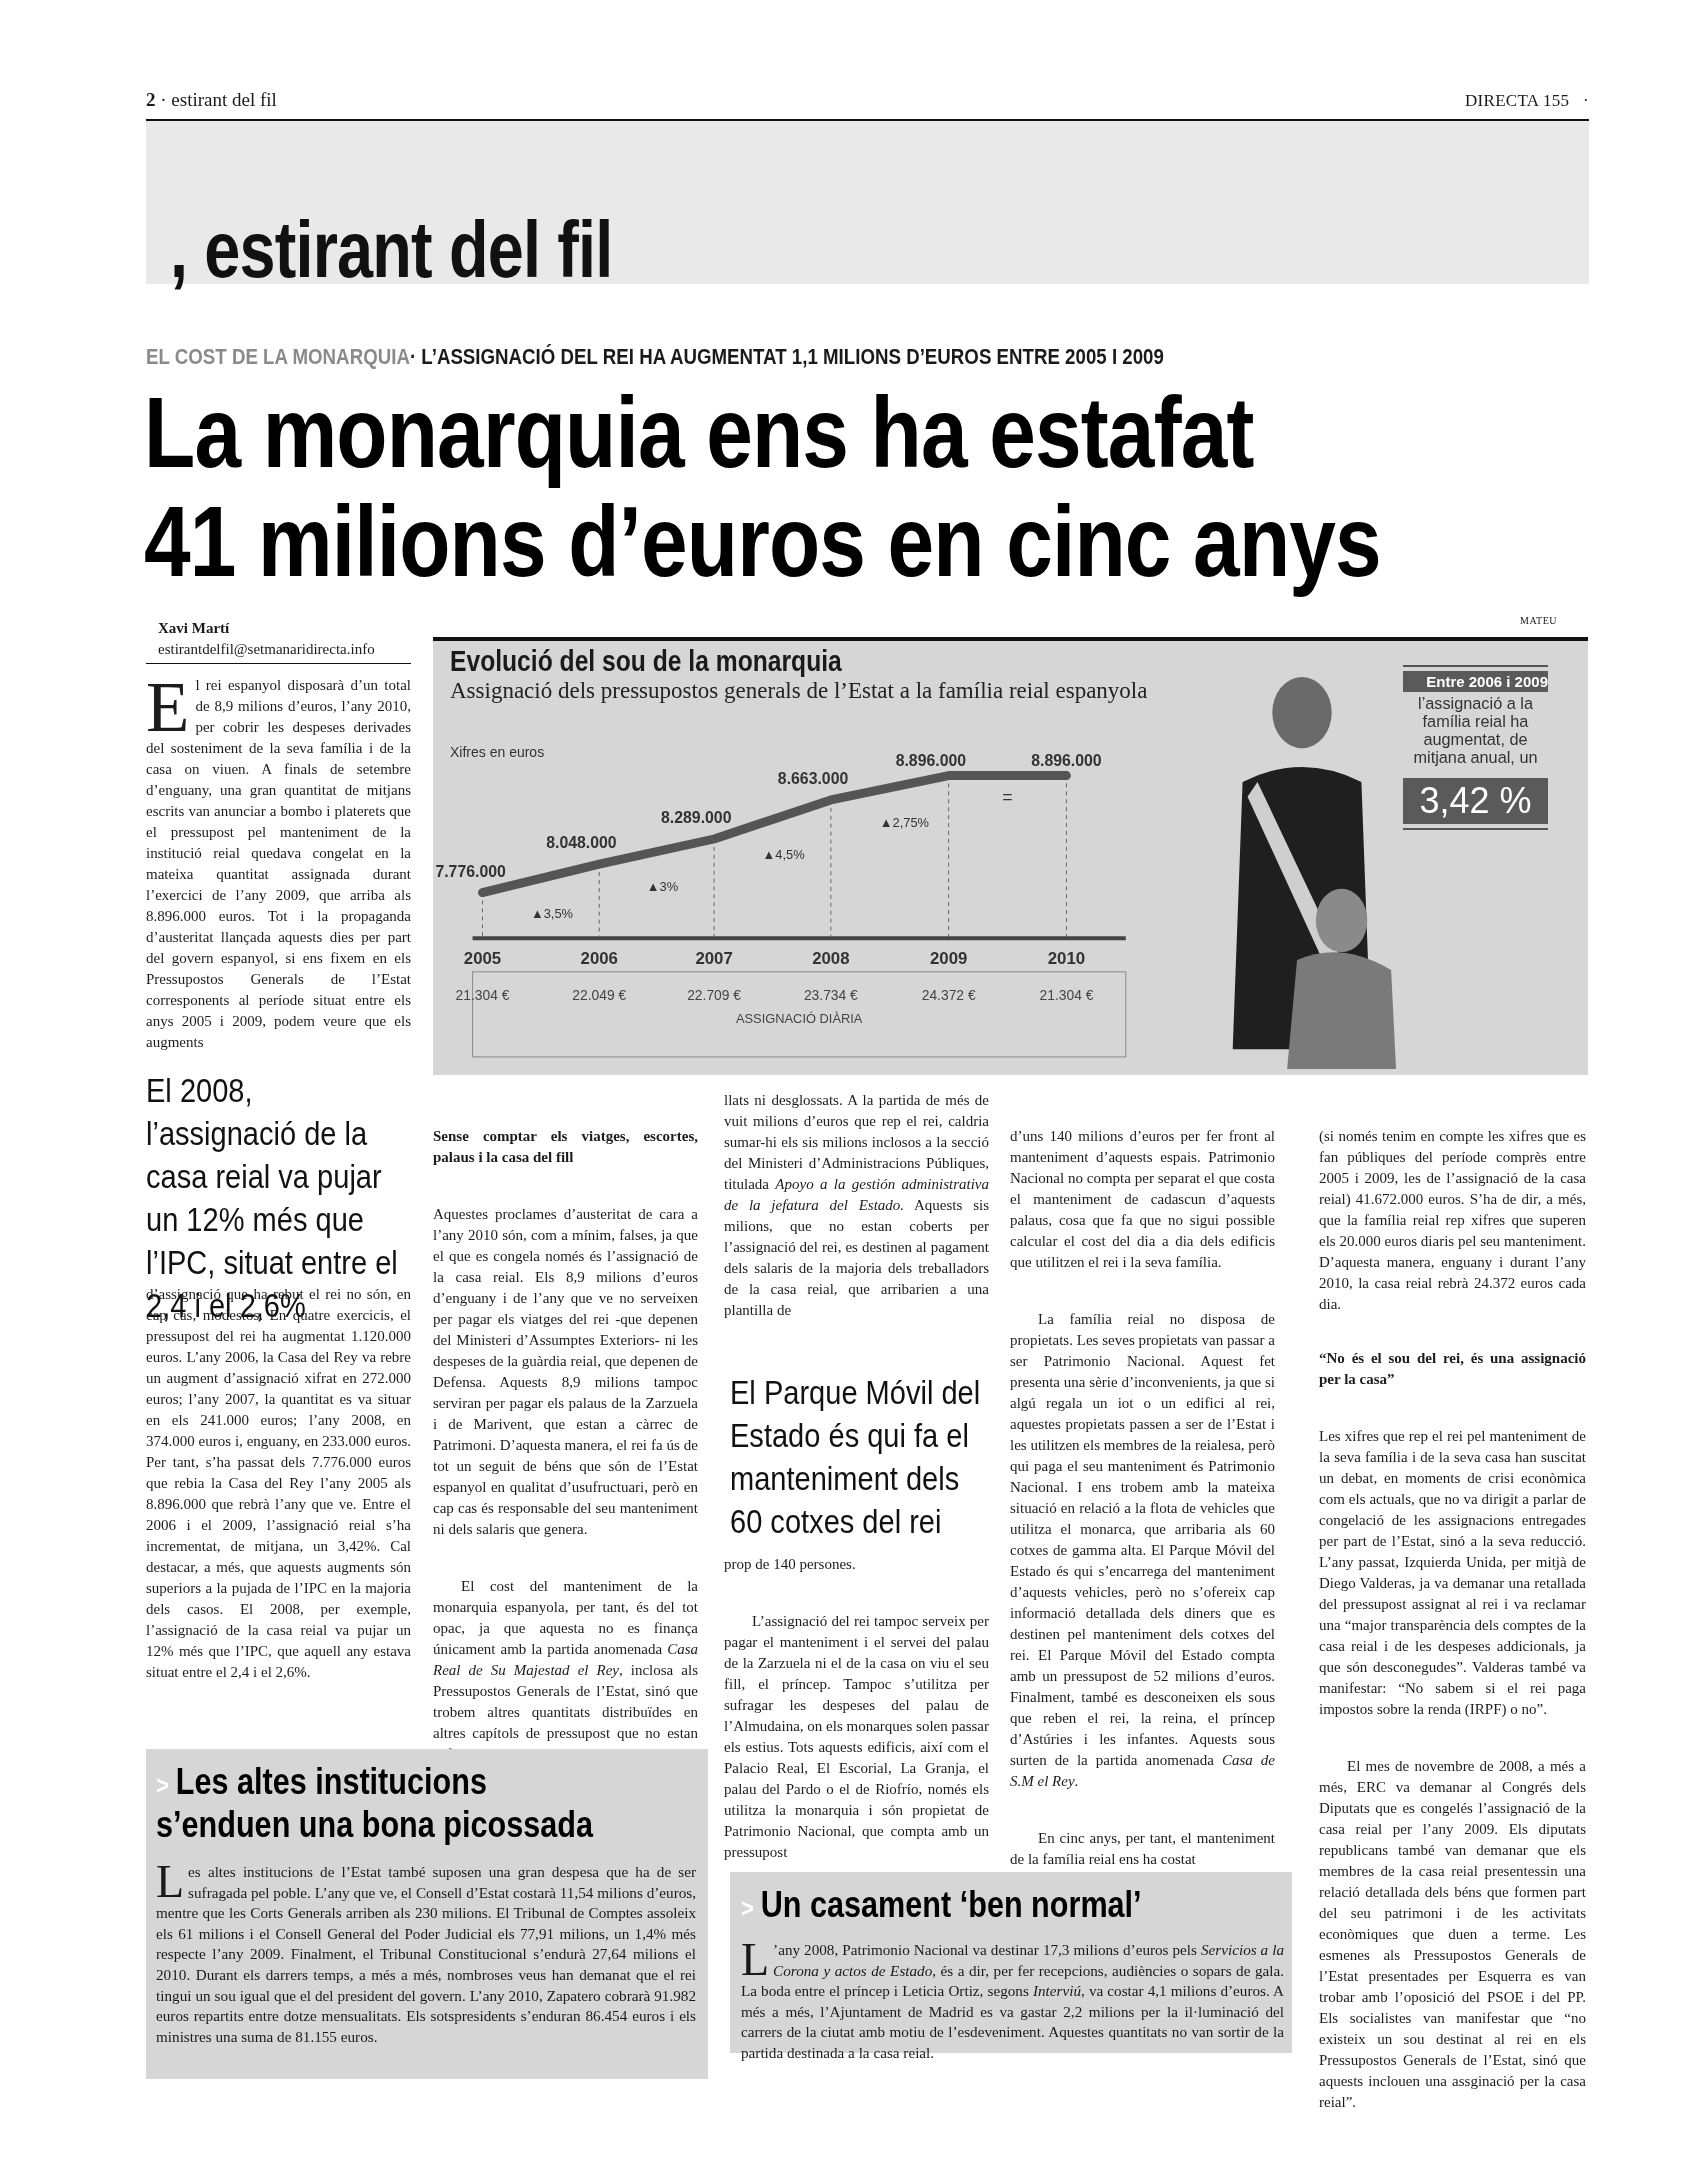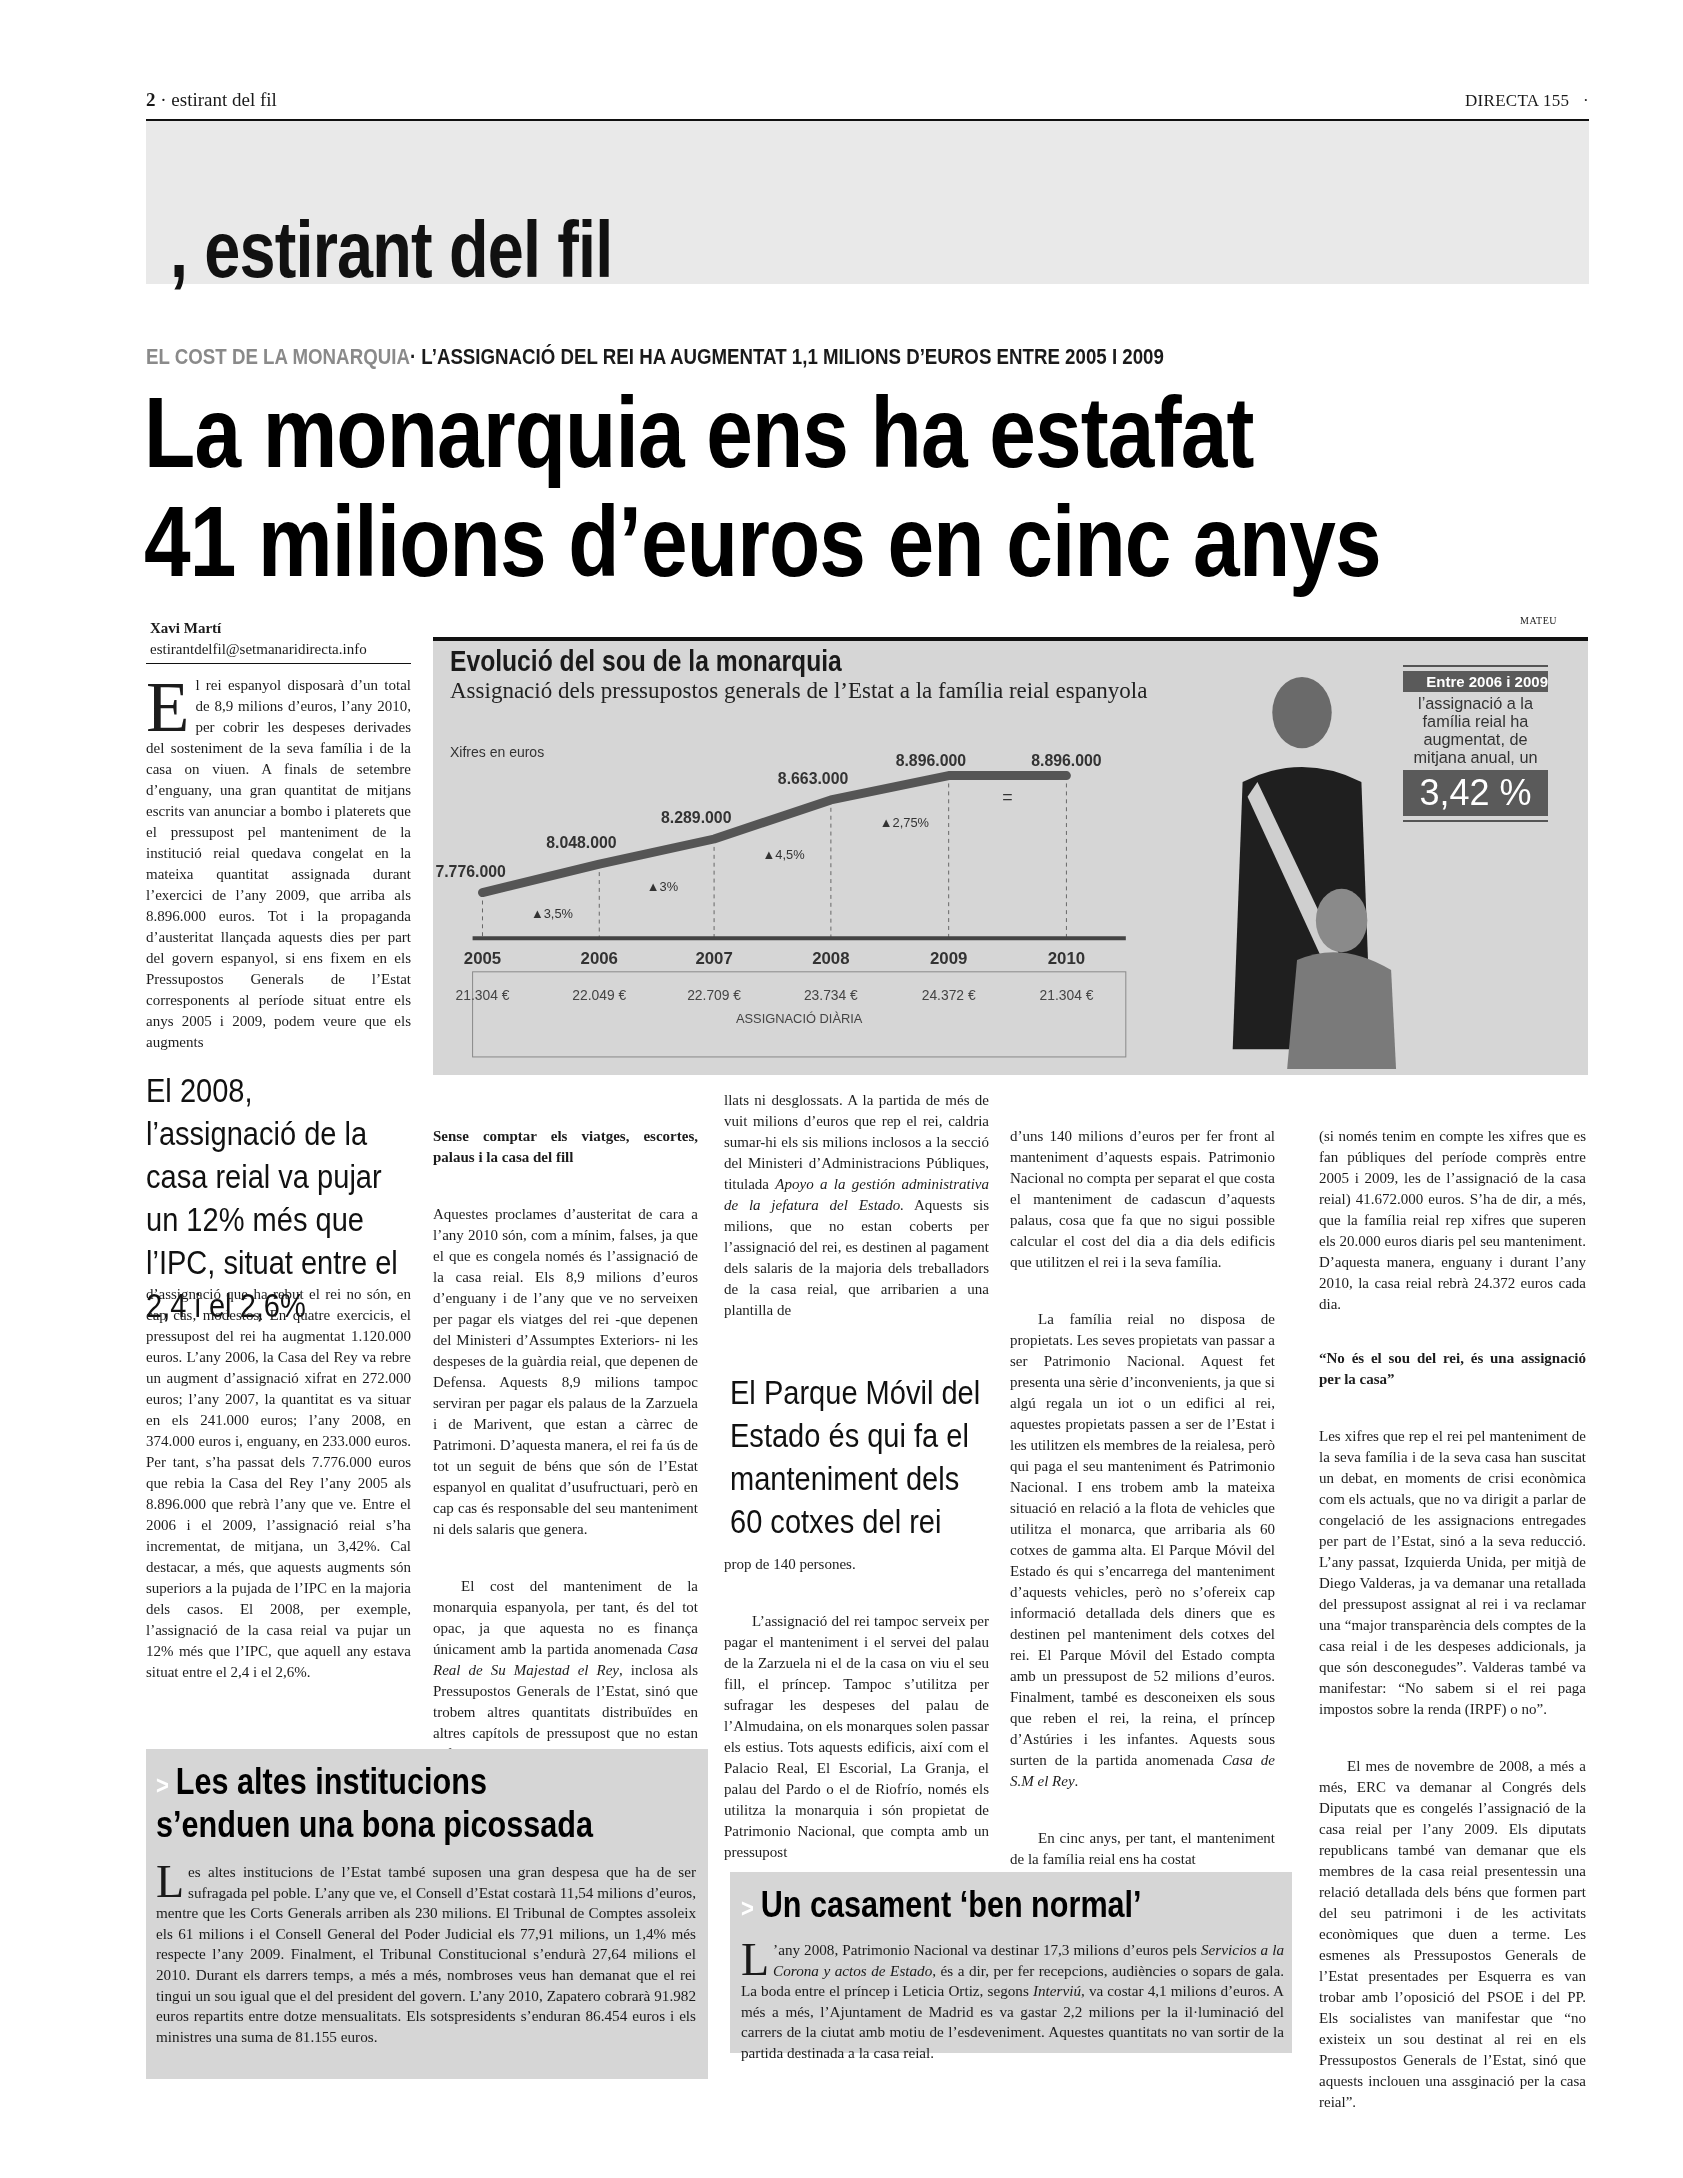--- a/index.html
+++ b/index.html
@@ -17,21 +17,21 @@
     font-size: 79px; letter-spacing: -1px; transform: scaleX(0.82); transform-origin: left top; line-height: 1; color: #111; }
 
   
   .kicker { left: 146px; top: 344px; font-family: "Liberation Sans", sans-serif; font-weight: bold; font-size: 22px;
     transform: scaleX(0.85); transform-origin: left top; white-space: nowrap; }
   .kicker .grey { color: #8a8a8a; }
   .headline { left: 144px; top: 378px; font-family: "Liberation Sans", sans-serif; font-weight: bold; font-size: 101px;
     line-height: 109px; transform: scaleX(0.83); transform-origin: left top; white-space: nowrap; color: #000; letter-spacing: -1px; }
 
   
-  .byline { left: 150px; top: 618px; width: 265px; font-family: "Liberation Serif", serif; font-size: 15px; line-height: 21px; }
+  .byline { left: 158px; top: 618px; width: 265px; font-family: "Liberation Serif", serif; font-size: 15px; line-height: 21px; }
   .byline .name { font-weight: bold; }
   .byline-rule { left: 146px; top: 663px; width: 265px; height: 1px; background: #111; }
 
   
   .col { font-family: "Liberation Serif", serif; font-size: 15px; line-height: 21px; text-align: justify; hyphens: manual; color: #1c1c1c; }
   .col p + p { text-indent: 28px; margin-top: 36px; }
   .col .sub { font-weight: bold; text-indent: 0; }
   .col i { font-style: italic; }
   .dropcap { float: left; font-size: 71px; line-height: 57px; padding: 4px 6px 0 0; font-family: "Liberation Serif", serif; }
 
@@ -46,21 +46,21 @@
     transform: scaleX(0.85); transform-origin: left top; white-space: nowrap; }
   .chart-sub { left: 450px; top: 678px; font-family: "Liberation Serif", serif; font-size: 23px; white-space: nowrap; color: #222; }
   .chart-note { left: 450px; top: 744px; font-family: "Liberation Sans", sans-serif; font-size: 14px; color: #333; }
   svg text { font-family: "Liberation Sans", sans-serif; }
 
   
   .callout { left: 1403px; top: 665px; width: 145px; }
   .callout .bar { height: 2px; background: #555; }
   .callout .label { margin-top: 4px; background: #5a5a5a; color: #fff; font-family: "Liberation Sans", sans-serif; font-weight: bold;
     font-size: 15px; text-align: right; padding: 2px 0; }
-  .callout .txt { text-align: center; font-family: "Liberation Sans", sans-serif; font-size: 16.3px; line-height: 18px; color: #333; padding: 2px 0 4px; }
+  .callout .txt { text-align: center; font-family: "Liberation Sans", sans-serif; font-size: 16.3px; line-height: 18px; color: #333; padding: 2px 0 12px; }
   .callout .pct { background: #5a5a5a; color: #fff; font-family: "Liberation Sans", sans-serif; font-size: 36px; text-align: center; padding: 2px 4px; }
 
   
   .photo { left: 1203px; top: 673px; width: 198px; height: 396px; }
 
   
   .box { background: #d6d6d6; }
   .box-title { font-family: "Liberation Sans", sans-serif; font-weight: bold; font-size: 36px; line-height: 40px;
     transform: scaleX(0.85); transform-origin: left top; white-space: nowrap; color: #000; }
   .box-title .arrow { color: #fff; font-size: 26px; margin-right: 8px; }

